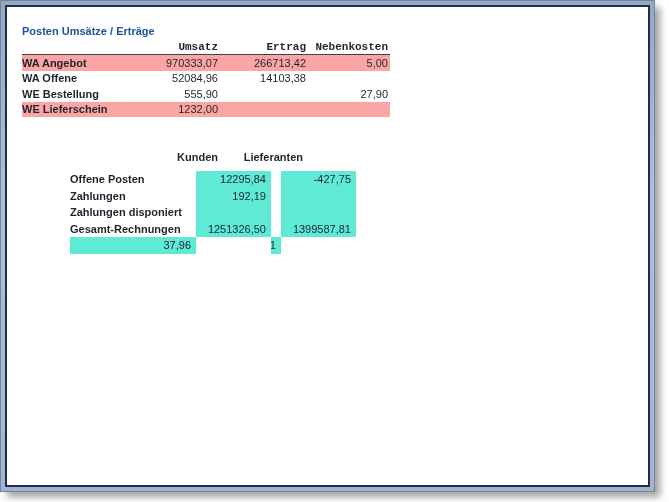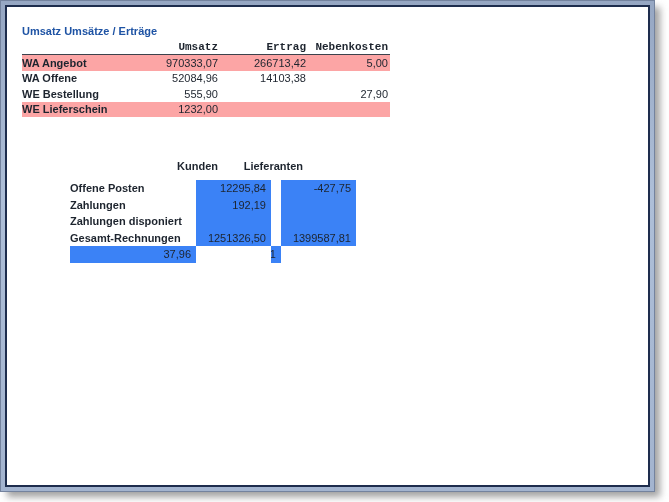--- a/index.html
+++ b/index.html
@@ -47,46 +47,46 @@
     display: grid;
     grid-template-columns: 98px 100px 88px 82px;
     height: 15.5px; align-items: center;
   }
   .shade { background: #fca5a5; }
   .cell { white-space: nowrap; overflow: hidden; }
   .num  { text-align: right; padding-right: 2px; }
   .label { font-weight: bold; padding-left: 0; }
   
   .t2 {
-    position: absolute; left: 15px; top: 151px;
+    position: absolute; left: 15px; top: 142px;
     width: 286px;
     font-size: 11px; color: #1d242e;
   }
   .t2-head {
     display: grid;
     grid-template-columns: 126px 75px 10px 75px;
     height: 15px; align-items: center;
     font-weight: bold;
     margin-bottom: 7px;
   }
   .t2-row {
     display: grid;
     grid-template-columns: 126px 75px 10px 75px;
     height: 16.5px; align-items: center; margin-left: 48px;
   }
   .t2 .num { padding-right: 5px; }
-  .t2-row .val { background: #3b82f6; height: 100%; display: flex; align-items: center; justify-content: flex-end; }
+  .t2-row .val { background: #5eead4; height: 100%; display: flex; align-items: center; justify-content: flex-end; }
 </style>
 </head>
 <body>
 
 <div class="panel">
   <div class="panel-inner">
 
-    <div class="title">Umsatz Umsätze / Erträge</div>
+    <div class="title">Posten Umsätze / Erträge</div>
 
     <div class="t1">
       <div class="t1-head">
         <div class="cell label"></div>
         <div class="cell num">Umsatz</div>
         <div class="cell num">Ertrag</div>
         <div class="cell num">Nebenkosten</div>
       </div>
 
       <div class="t1-row shade">

